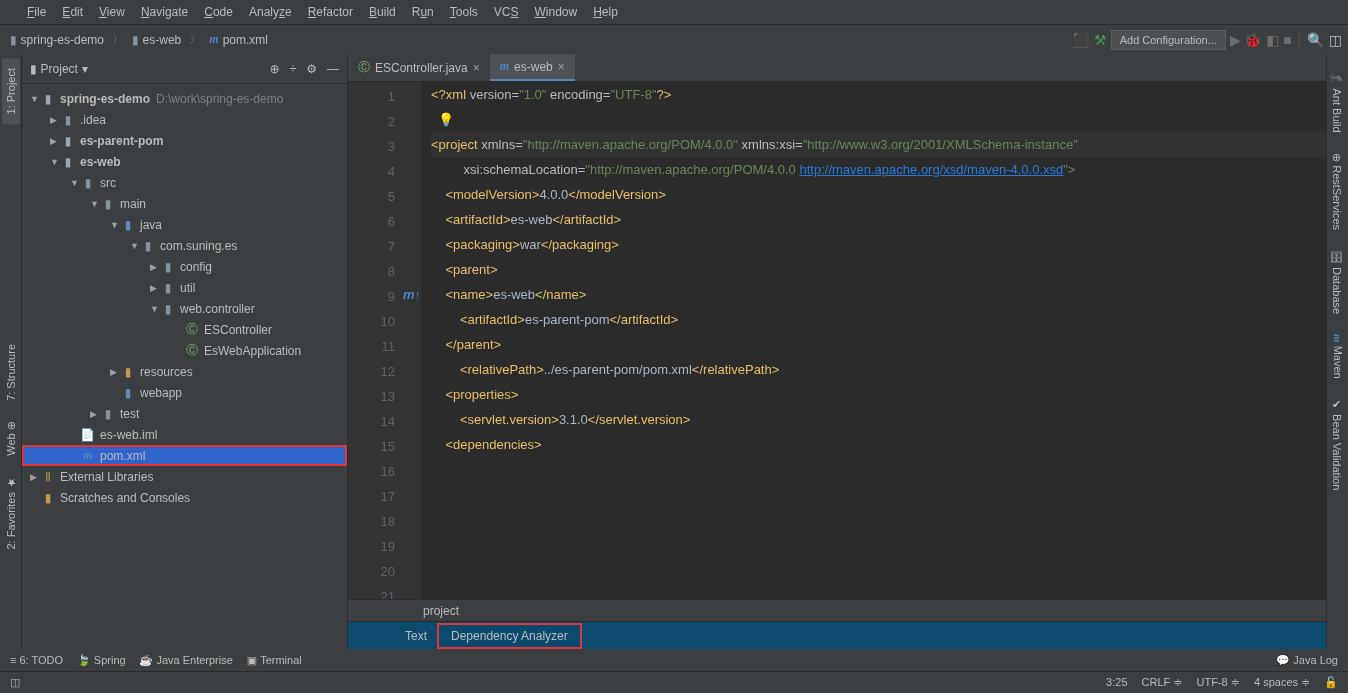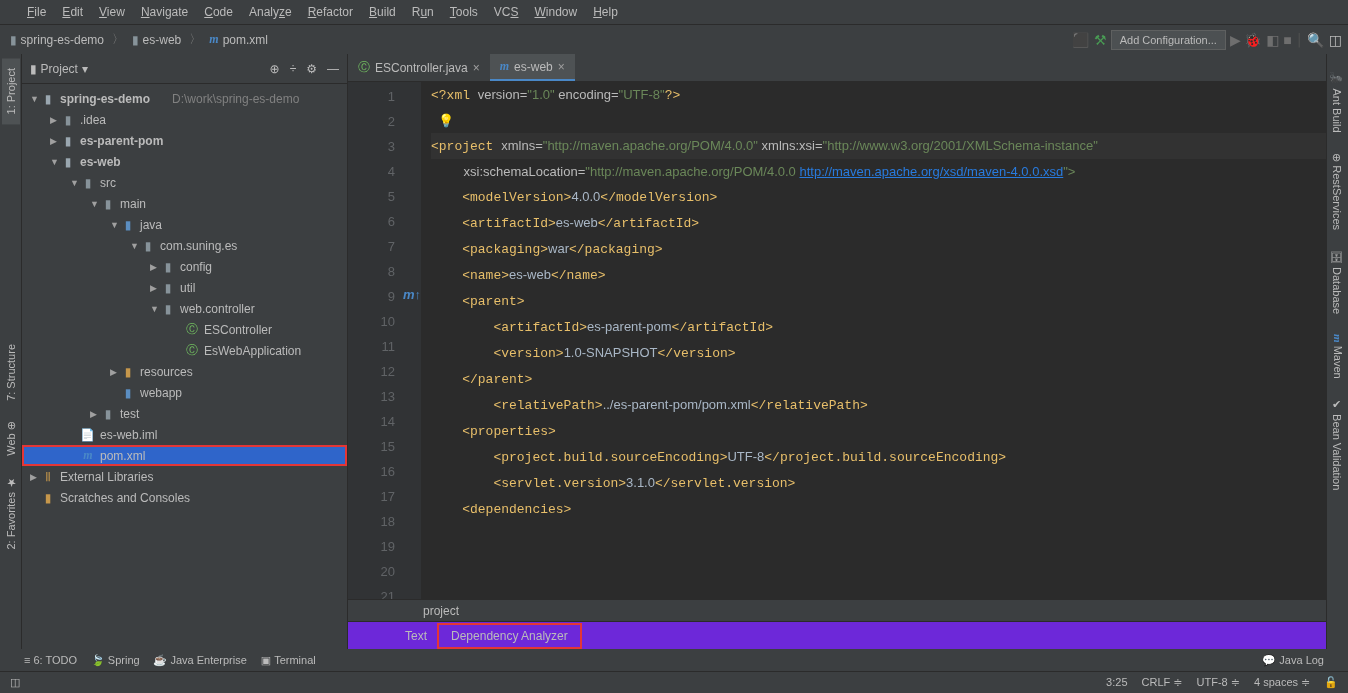--- a/index.html
+++ b/index.html
@@ -32,48 +32,48 @@
 .panel-icons { margin-left: auto; display: flex; gap: 10px; }
 
 .tree { flex: 1; overflow: auto; padding: 4px 0; }
 .tree-node { display: flex; align-items: center; height: 21px; padding-left: 8px; cursor: pointer; white-space: nowrap; }
 .tree-node.selected { background: #2f65ca; }
 .tree-node.selected.highlighted-box { outline: 2px solid #e43636; outline-offset: -2px; }
 .arrow { width: 10px; display: inline-block; color: #a0a0a0; font-size: 9px; }
 .tree-icon { width: 16px; display: inline-flex; justify-content: center; margin-right: 4px; }
 .tree-label { color: #bbbbbb; }
 .tree-label.module { font-weight: bold; }
-.tree-path { color: #808080; margin-left: 22px; }
+.tree-path { color: #808080; margin-left: 6px; }
 
 .editor-area { flex: 1; display: flex; flex-direction: column; background: #2b2b2b; }
 .editor-tabs { height: 28px; background: #3c3f41; display: flex; align-items: flex-end; border-bottom: 1px solid #2b2b2b; }
 .ed-tab { padding: 5px 10px; display: flex; align-items: center; gap: 5px; color: #bbbbbb; cursor: pointer; font-size: 12px; }
 .ed-tab.active { background: #4e5254; border-bottom: 2px solid #4a88c7; }
 .tab-close { color: #a0a0a0; }
 
 .code-area { flex: 1; display: flex; font-family: "Consolas", monospace; font-size: 13px; overflow: hidden; }
 .gutter { width: 55px; background: #313335; color: #606366; text-align: right; padding: 2px 8px 0 0; line-height: 25px; }
 .code-margin { width: 18px; background: #313335; line-height: 25px; position: relative; }
 .code-lines { flex: 1; padding-left: 10px; line-height: 25px; color: #a9b7c6; position: relative; }
 .code-line { white-space: pre; }
 .hl-line { background: #323232; }
 
-.tag { color: #e8bf6a; font-family: Liberation Mono, monospace; }
+.tag { color: #e8bf6a; }
 .attr { color: #bababa; }
 .str { color: #6a8759; }
 .url { color: #287bde; text-decoration: underline; }
 .txt { color: #a9b7c6; }
 
 .breadcrumb-bar { height: 22px; background: #3c3f41; padding-left: 75px; color: #bbbbbb; font-size: 12px; display: flex; align-items: center; border-top: 1px solid #2b2b2b; }
 
-.bottom-tabs { height: 28px; background: #6d28d9; display: flex; align-items: center; padding-left: 45px; border-top: 1px solid #2b2b2b; }
+.bottom-tabs { height: 28px; background: #0c4a6e; display: flex; align-items: center; padding-left: 45px; border-top: 1px solid #2b2b2b; }
 .bot-tab { padding: 4px 12px; color: #bbbbbb; cursor: pointer; font-size: 12px; }
 .bot-tab.highlighted-box { outline: 2px solid #e43636; }
 
-.tool-bar { height: 22px; background: #3c3f41; display: flex; align-items: center; padding: 0 24px; gap: 14px; color: #bbbbbb; font-size: 11px; }
+.tool-bar { height: 22px; background: #3c3f41; display: flex; align-items: center; padding: 0 10px; gap: 14px; color: #bbbbbb; font-size: 11px; }
 .tool-bar .spring { margin-left: auto; }
 
 .status-bar { height: 22px; background: #3c3f41; display: flex; align-items: center; padding: 0 10px; color: #bbbbbb; font-size: 11px; border-top: 1px solid #2b2b2b; }
 .status-right { margin-left: auto; display: flex; gap: 14px; }
 
 .icon-sm { font-size: 14px; }
 .icon-folder { color: #87939a; }
 .icon-module { color: #9aa7b0; }
 .icon-maven { color: #4a88c7; font-weight: bold; font-style: italic; font-family: serif; }
 .icon-class { color: #6fb95f; }
@@ -295,29 +295,27 @@
         <div style="position:absolute;top:200px;left:0;color:#4a88c7;font-weight:bold;font-style:italic">m↑</div>
       </div>
       <div class="code-lines">
         <div class="code-line"><span class="tag">&lt;?xml </span><span class="attr">version=</span><span class="str">"1.0" </span><span class="attr">encoding=</span><span class="str">"UTF-8"</span><span class="tag">?&gt;</span></div>
         <div class="code-line">  <span class="bulb">💡</span></div>
         <div class="code-line hl-line"><span class="tag">&lt;project </span><span class="attr">xmlns=</span><span class="str">"http://maven.apache.org/POM/4.0.0" </span><span class="attr">xmlns:xsi=</span><span class="str">"http://www.w3.org/2001/XMLSchema-instance"</span></div>
         <div class="code-line">         <span class="attr">xsi:schemaLocation=</span><span class="str">"http://maven.apache.org/POM/4.0.0 </span><span class="url">http://maven.apache.org/xsd/maven-4.0.0.xsd</span><span class="str">"&gt;</span></div>
         <div class="code-line"><span class="tag">    &lt;modelVersion&gt;</span><span class="txt">4.0.0</span><span class="tag">&lt;/modelVersion&gt;</span></div>
         <div class="code-line"><span class="tag">    &lt;artifactId&gt;</span><span class="txt">es-web</span><span class="tag">&lt;/artifactId&gt;</span></div>
         <div class="code-line"><span class="tag">    &lt;packaging&gt;</span><span class="txt">war</span><span class="tag">&lt;/packaging&gt;</span></div>
+        <div class="code-line"><span class="tag">    &lt;parent&gt;</span></div>
         <div class="code-line"><span class="tag">    &lt;name&gt;</span><span class="txt">es-web</span><span class="tag">&lt;/name&gt;</span></div>
-        <div class="code-line"><span class="tag">    &lt;parent&gt;</span></div>
         <div class="code-line"><span class="tag">        &lt;artifactId&gt;</span><span class="txt">es-parent-pom</span><span class="tag">&lt;/artifactId&gt;</span></div>
-        <div class="code-line"><span class="tag">        &lt;version&gt;</span><span class="txt">1.0-SNAPSHOT</span><span class="tag">&lt;/version&gt;</span></div>
         <div class="code-line"><span class="tag">    &lt;/parent&gt;</span></div>
         <div class="code-line"><span class="tag">        &lt;relativePath&gt;</span><span class="txt">../es-parent-pom/pom.xml</span><span class="tag">&lt;/relativePath&gt;</span></div>
         <div class="code-line"></div>
         <div class="code-line"><span class="tag">    &lt;properties&gt;</span></div>
-        <div class="code-line"><span class="tag">        &lt;project.build.sourceEncoding&gt;</span><span class="txt">UTF-8</span><span class="tag">&lt;/project.build.sourceEncoding&gt;</span></div>
         <div class="code-line"><span class="tag">        &lt;servlet.version&gt;</span><span class="txt">3.1.0</span><span class="tag">&lt;/servlet.version&gt;</span></div>
         <div class="code-line"></div>
         <div class="code-line"><span class="tag">    &lt;dependencies&gt;</span></div>
       </div>
     </div>
     <div class="breadcrumb-bar">project</div>
     <div class="bottom-tabs">
       <div class="bot-tab">Text</div>
       <div class="bot-tab highlighted-box">Dependency Analyzer</div>
     </div>

